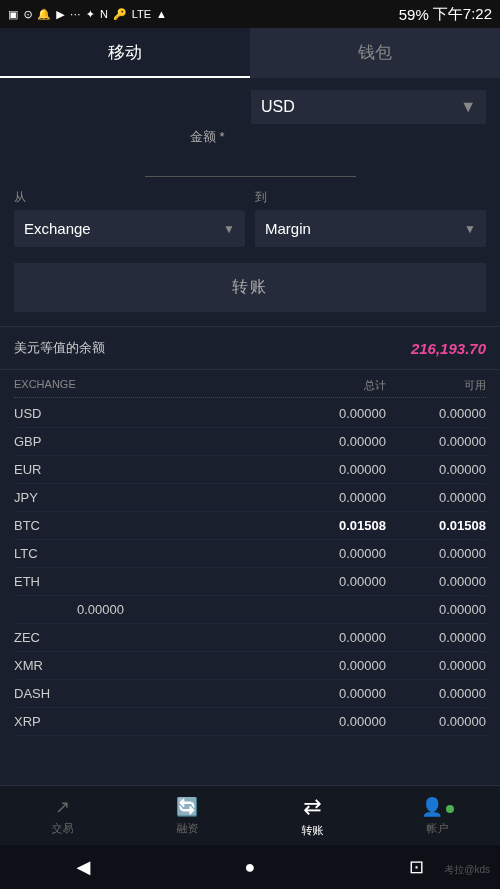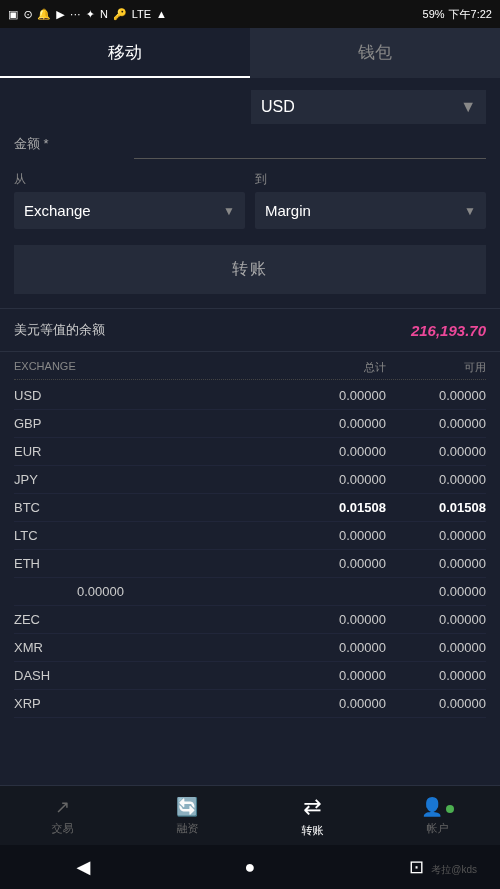--- a/index.html
+++ b/index.html
@@ -19,21 +19,21 @@
       height: 28px;
       background: #111;
       display: flex;
       align-items: center;
       justify-content: space-between;
       padding: 0 8px;
       font-size: 11px;
       color: #fff;
     }
     .status-left { display: flex; align-items: center; gap: 5px; }
-    .status-right { display: flex; align-items: center; gap: 4px; font-size: 11px; }
+    .status-right { display: flex; align-items: center; gap: 4px; font-size: 15px; }
 
     
     .tab-header {
       display: flex;
       width: 100%;
       height: 50px;
       background: #1a1f2e;
     }
     .tab-header .tab {
       flex: 1;
@@ -80,20 +80,21 @@
       display: flex;
       align-items: center;
       justify-content: space-between;
       cursor: pointer;
     }
 
     .amount-row {
       display: flex;
       align-items: center;
       margin-bottom: 12px;
+      flex-direction: column;
     }
     .amount-label {
       font-size: 13px;
       color: #aaa;
       width: 120px;
     }
     .amount-input {
       flex: 1;
       background: transparent;
       border: none;
@@ -453,14 +454,14 @@
 <div class="android-nav">
   <div class="android-nav-btn">
     <span>◀</span>
   </div>
   <div class="android-nav-btn">
     <span>●</span>
   </div>
   <div class="android-nav-btn">
     <span>⊡</span>
   </div>
-  <div style="position:absolute;right:23px;bottom:12px;font-size:10px;color:#555;">考拉@kds</div>
+  <div style="position:absolute;right:10px;bottom:12px;font-size:10px;color:#555;">考拉@kds</div>
 </div>
 
 </body></html>

